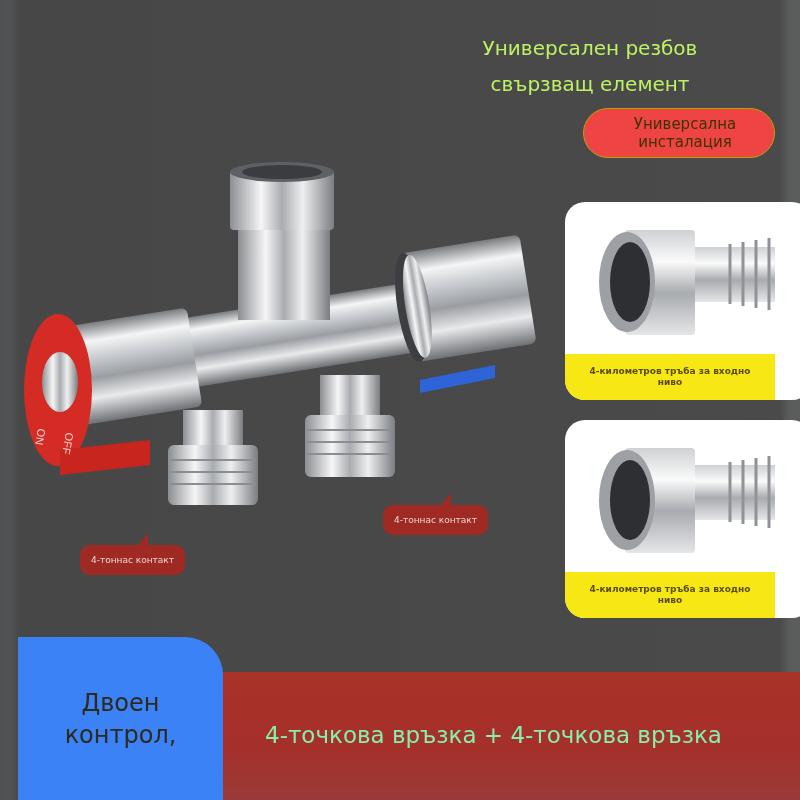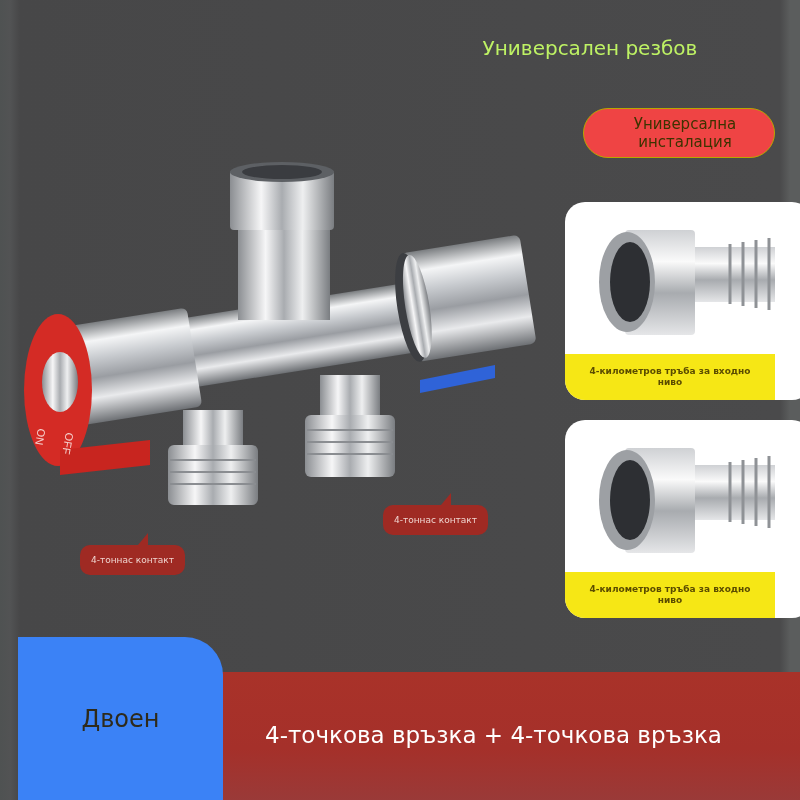--- a/index.html
+++ b/index.html
@@ -10,30 +10,31 @@
   .card{position:absolute;left:565px;width:247px;height:198px;border-radius:20px;background:#fff;overflow:hidden;font-weight:bold;}
   .card.c1{top:202px;} .card.c2{top:420px;}
   .card .pic{position:absolute;left:0;top:0;width:210px;height:150px;}
   .card .cap{position:absolute;left:0;top:152px;width:210px;height:46px;background:#f6e715;color:#5b4c00;font-size:9px;line-height:11px;text-align:center;display:flex;align-items:center;justify-content:center;padding:0 18px;box-sizing:border-box;}
   .faucet{position:absolute;left:0;top:150px;width:560px;height:360px;}
   .callout{position:absolute;background:#9f2a23;color:#f0d5d0;font-size:9px;height:30px;display:flex;align-items:center;justify-content:center;border-radius:10px;}
   .callout:before{content:"";position:absolute;left:58px;top:-12px;border-left:10px solid transparent;border-bottom:12px solid #9f2a23;}
   .co1{left:80px;top:545px;width:105px;}
   .co2{left:383px;top:505px;width:105px;}
   .banner{position:absolute;left:205px;top:672px;width:595px;height:128px;background:linear-gradient(180deg,#a93229 0,#a5302a 60%,#9a3a38 100%);}
-  .banner-text{position:absolute;left:265px;top:722px;color:#ffffff;font-size:23px;white-space:nowrap;}
+  .banner-text{position:absolute;left:265px;top:722px;color:#86efac;font-size:23px;white-space:nowrap;}
   .yellow-box{position:absolute;left:18px;top:637px;width:205px;height:163px;background:#3b82f6;border-radius:0 38px 0 0;color:#2e2a1a;font-size:24px;line-height:32px;text-align:center;display:flex;align-items:center;justify-content:center;}
 </style>
 </head>
 <body>
 
 <div class="frame"></div>
 
 <div class="title">
   <div>Универсален резбов</div>
+  <div>свързващ елемент</div>
 </div>
 
 <div class="pill">
   <div>
     <div>Универсална</div>
     <div>инсталация</div>
   </div>
 </div>
 
 <svg class="faucet" viewBox="0 0 560 360">
@@ -136,14 +137,15 @@
   </svg>
   <div class="cap">4-километров тръба за входно ниво</div>
 </div>
 
 <div class="banner"></div>
 <div class="banner-text">4-точкова връзка + 4-точкова връзка</div>
 
 <div class="yellow-box">
   <div>
     <div>Двоен</div>
+    <div>контрол,</div>
   </div>
 </div>
 
 </body></html>

